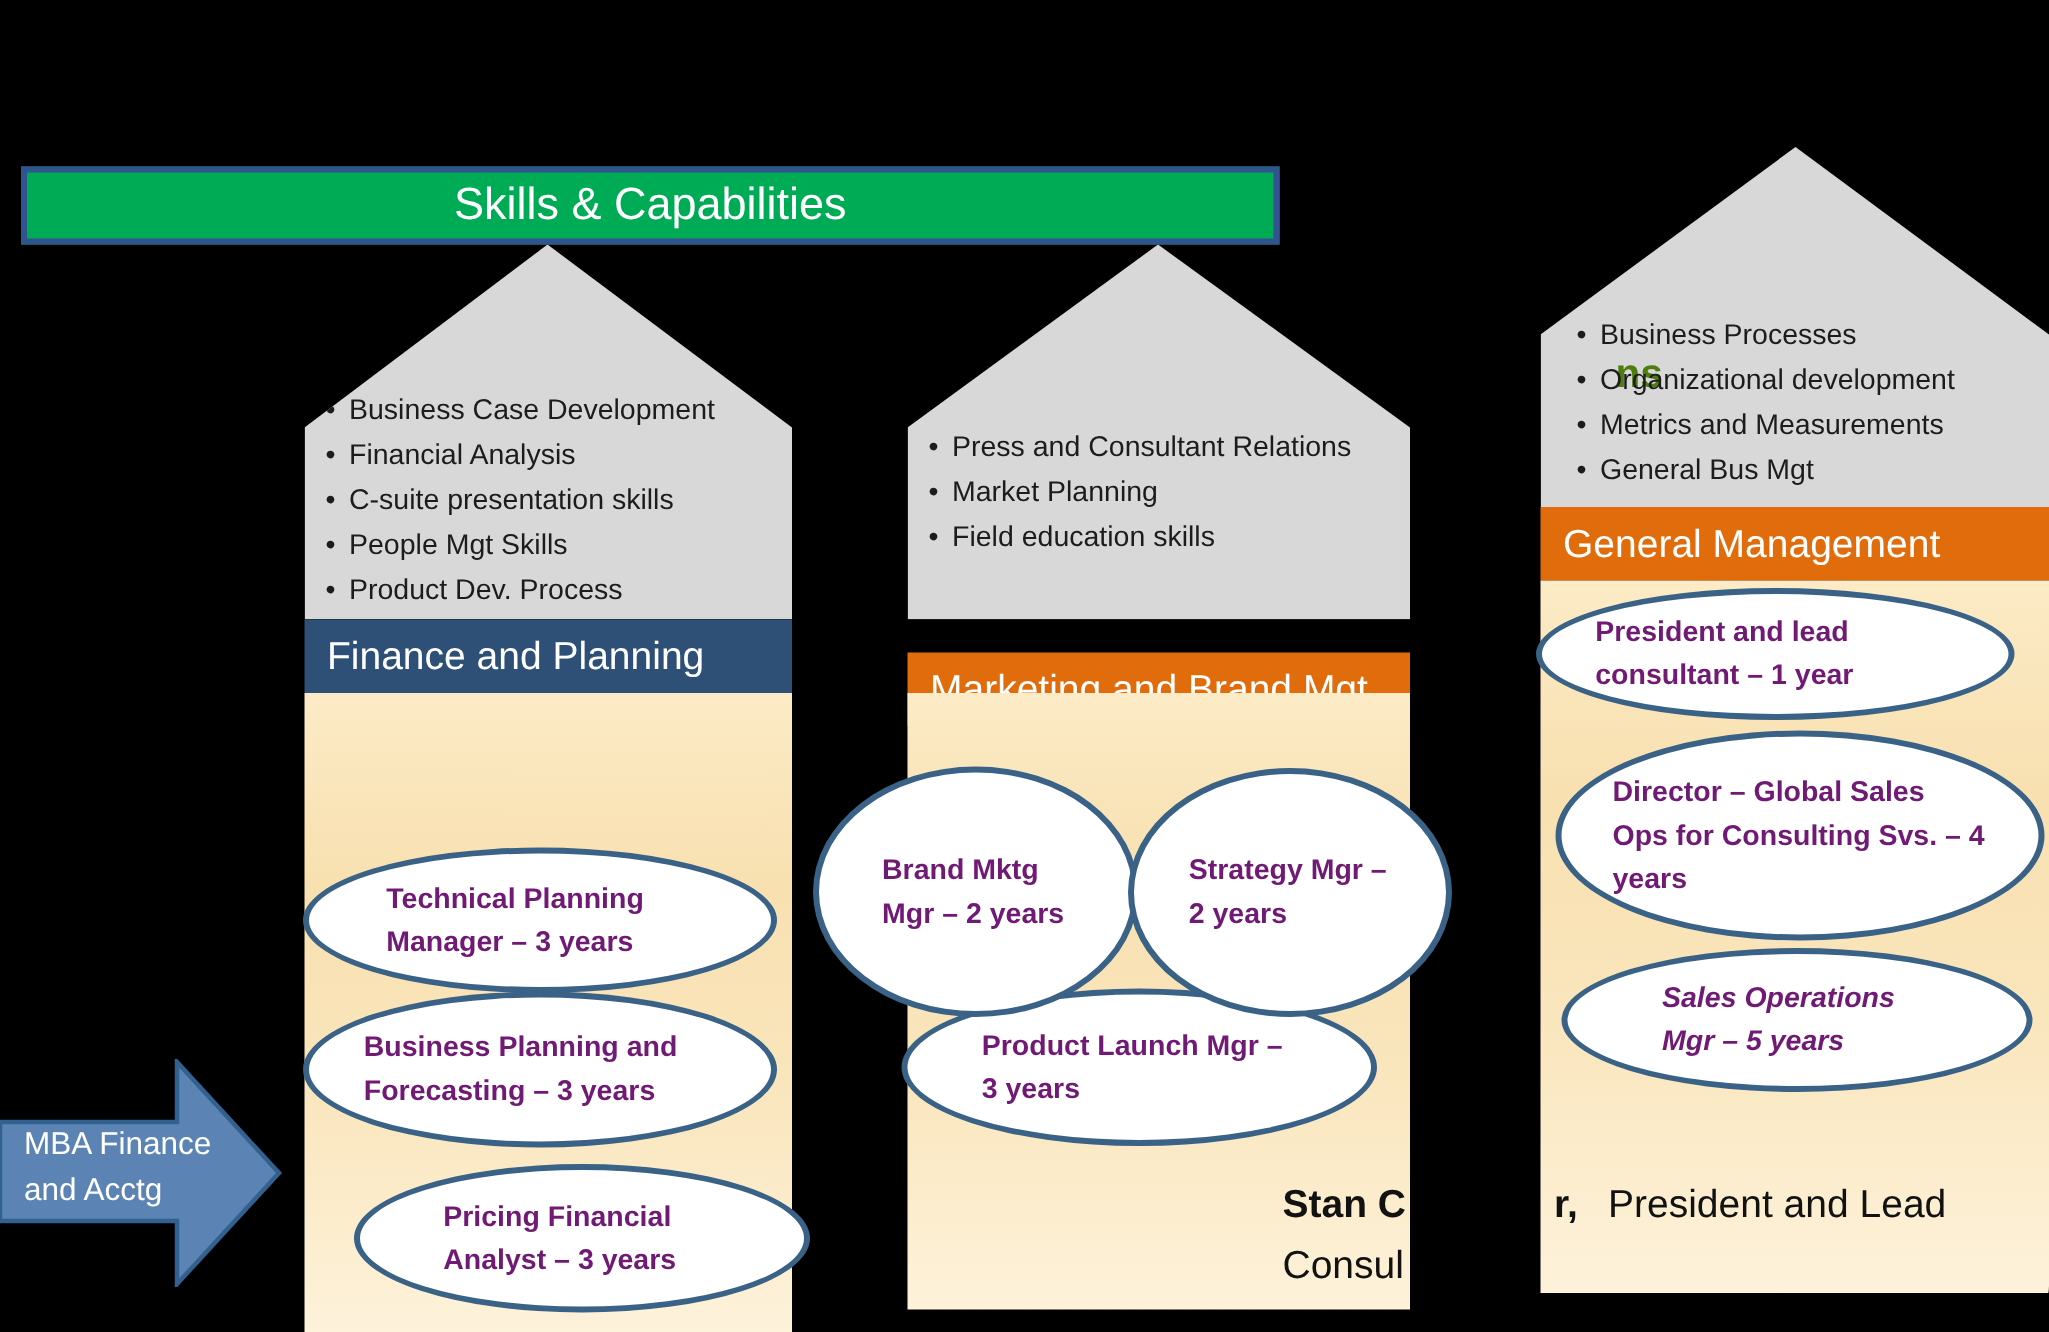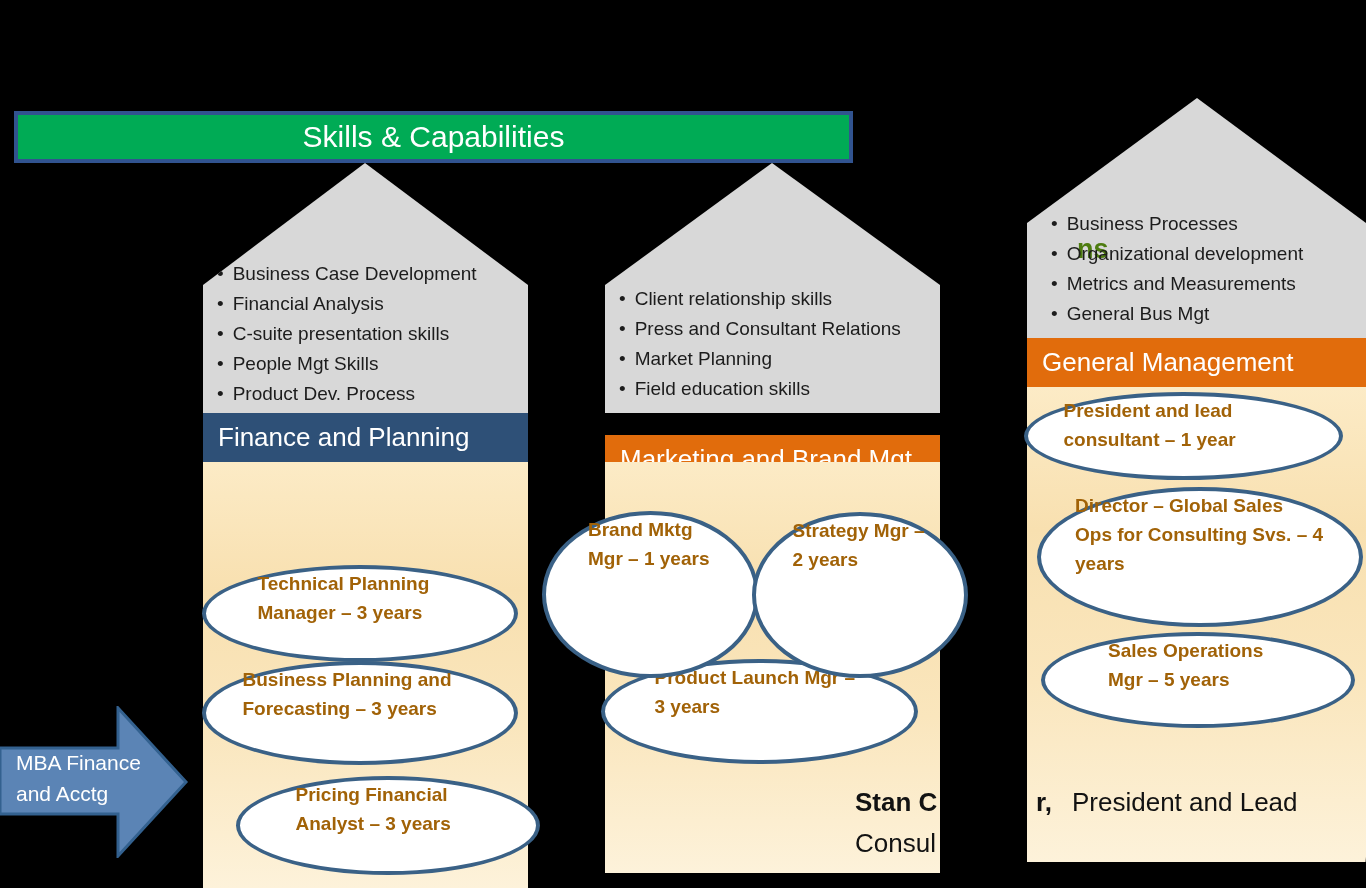--- a/index.html
+++ b/index.html
@@ -39,32 +39,32 @@
 
   
   .body-col{position:absolute;
         background:linear-gradient(180deg,#FCEBC6 0%,#F8E0B0 30%,#FAE6BD 62%,#FDF2DA 100%);}
   .body-1{left:203px;top:462px;width:325px;height:426px;}
   .body-2{left:605px;top:462px;width:335px;height:411px;}
   .body-3{left:1027px;top:387px;width:339px;height:475px;}
 
   
   .oval{position:absolute;background:#fff;border:4px solid #3A6186;border-radius:50%;
-        display:flex;justify-content:center;
-        font-size:19px;font-weight:bold;color:#a16207;line-height:29px;box-sizing:border-box;}
+        display:flex;align-items:center;justify-content:center;
+        font-size:19px;font-weight:bold;color:#701a75;line-height:29px;box-sizing:border-box;}
   .oval .txt{text-align:left;}
   .ov-e2{left:202px;top:661px;width:316px;height:104px;} .ov-e2 .txt{width:235px;}
   .ov-e1{left:202px;top:565px;width:316px;height:97px;}  .ov-e1 .txt{width:205px;}
   .ov-e3{left:236px;top:776px;width:304px;height:99px;}  .ov-e3 .txt{width:185px;}
   .ov-m3{left:601px;top:659px;width:317px;height:105px;} .ov-m3 .txt{width:210px;}
   .ov-m1{left:542px;top:511px;width:217px;height:167px;} .ov-m1 .txt{width:125px;}
   .ov-m2{left:752px;top:512px;width:216px;height:166px;} .ov-m2 .txt{width:135px;}
   .ov-g1{left:1024px;top:392px;width:319px;height:88px;} .ov-g1 .txt{width:240px;}
   .ov-g2{left:1037px;top:487px;width:326px;height:140px;}.ov-g2 .txt{width:250px;}
-  .ov-g3{left:1041px;top:632px;width:314px;height:96px;} .ov-g3 .txt{width:180px;}
+  .ov-g3{left:1041px;top:632px;width:314px;height:96px;} .ov-g3 .txt{width:180px;font-style:italic;}
 
   
   .mba-arrow{position:absolute;left:0;top:706px;width:190px;height:152px;}
   .mba-text{position:absolute;left:16px;top:747px;width:160px;color:#fff;
             font-size:21px;line-height:31px;}
 
   
   .cap{position:absolute;font-size:26px;color:#121212;line-height:34px;white-space:nowrap;}
   .cap.bold{font-weight:bold;}
   .cap-name1{left:855px;top:785px;}
@@ -90,21 +90,20 @@
       <div class="bullet">Product Dev. Process</div>
     </div>
   </div>
   <div class="band band-1">
     <span>Finance and Planning</span>
   </div>
   <div class="body-col body-1"></div>
 
   <div class="arrowcol arrow-2">
     <div class="skills sk2">
-      <div class="bullet">Client relationship skills</div>
       <div class="bullet">Press and Consultant Relations</div>
       <div class="bullet">Market Planning</div>
       <div class="bullet">Field education skills</div>
     </div>
   </div>
   <div class="band band-2">
     <span>Marketing and Brand Mgt</span>
   </div>
   <div class="body-col body-2"></div>
 
@@ -129,21 +128,21 @@
     <div class="txt">Technical Planning Manager – 3 years</div>
   </div>
   <div class="oval ov-e3">
     <div class="txt">Pricing Financial Analyst  – 3 years</div>
   </div>
 
   <div class="oval ov-m3">
     <div class="txt">Product Launch Mgr – 3 years</div>
   </div>
   <div class="oval ov-m1">
-    <div class="txt">Brand Mktg Mgr – 1 years</div>
+    <div class="txt">Brand Mktg Mgr – 2 years</div>
   </div>
   <div class="oval ov-m2">
     <div class="txt">Strategy Mgr – 2 years</div>
   </div>
 
   <div class="oval ov-g1">
     <div class="txt">President and lead consultant – 1 year</div>
   </div>
   <div class="oval ov-g2">
     <div class="txt">Director – Global Sales Ops for  Consulting Svs. – 4 years</div>

